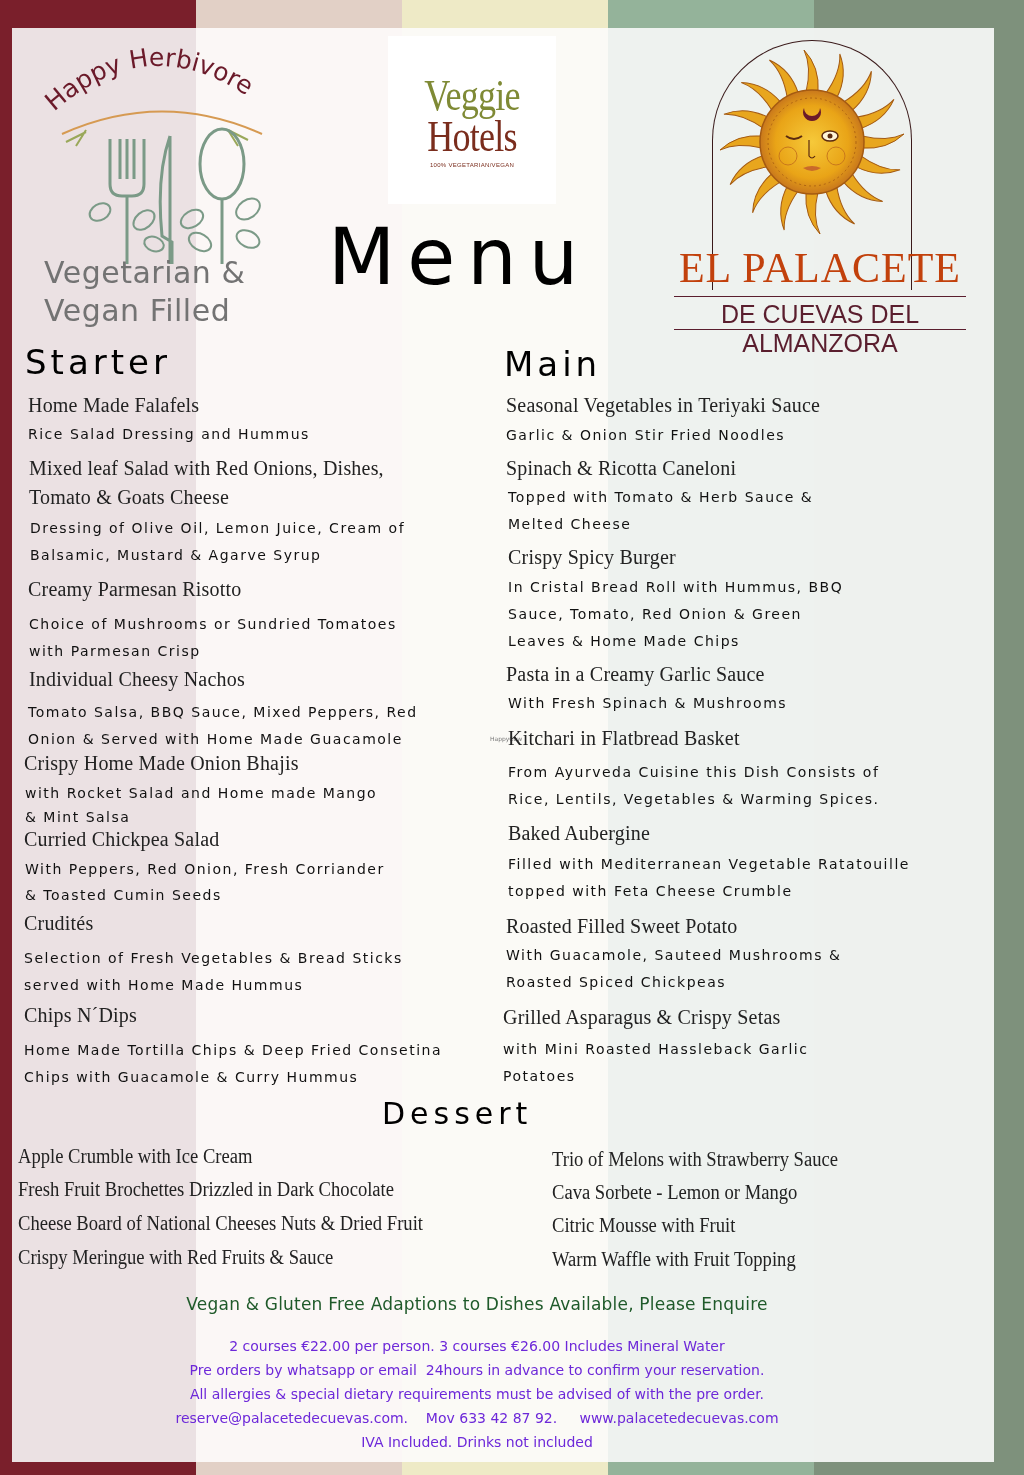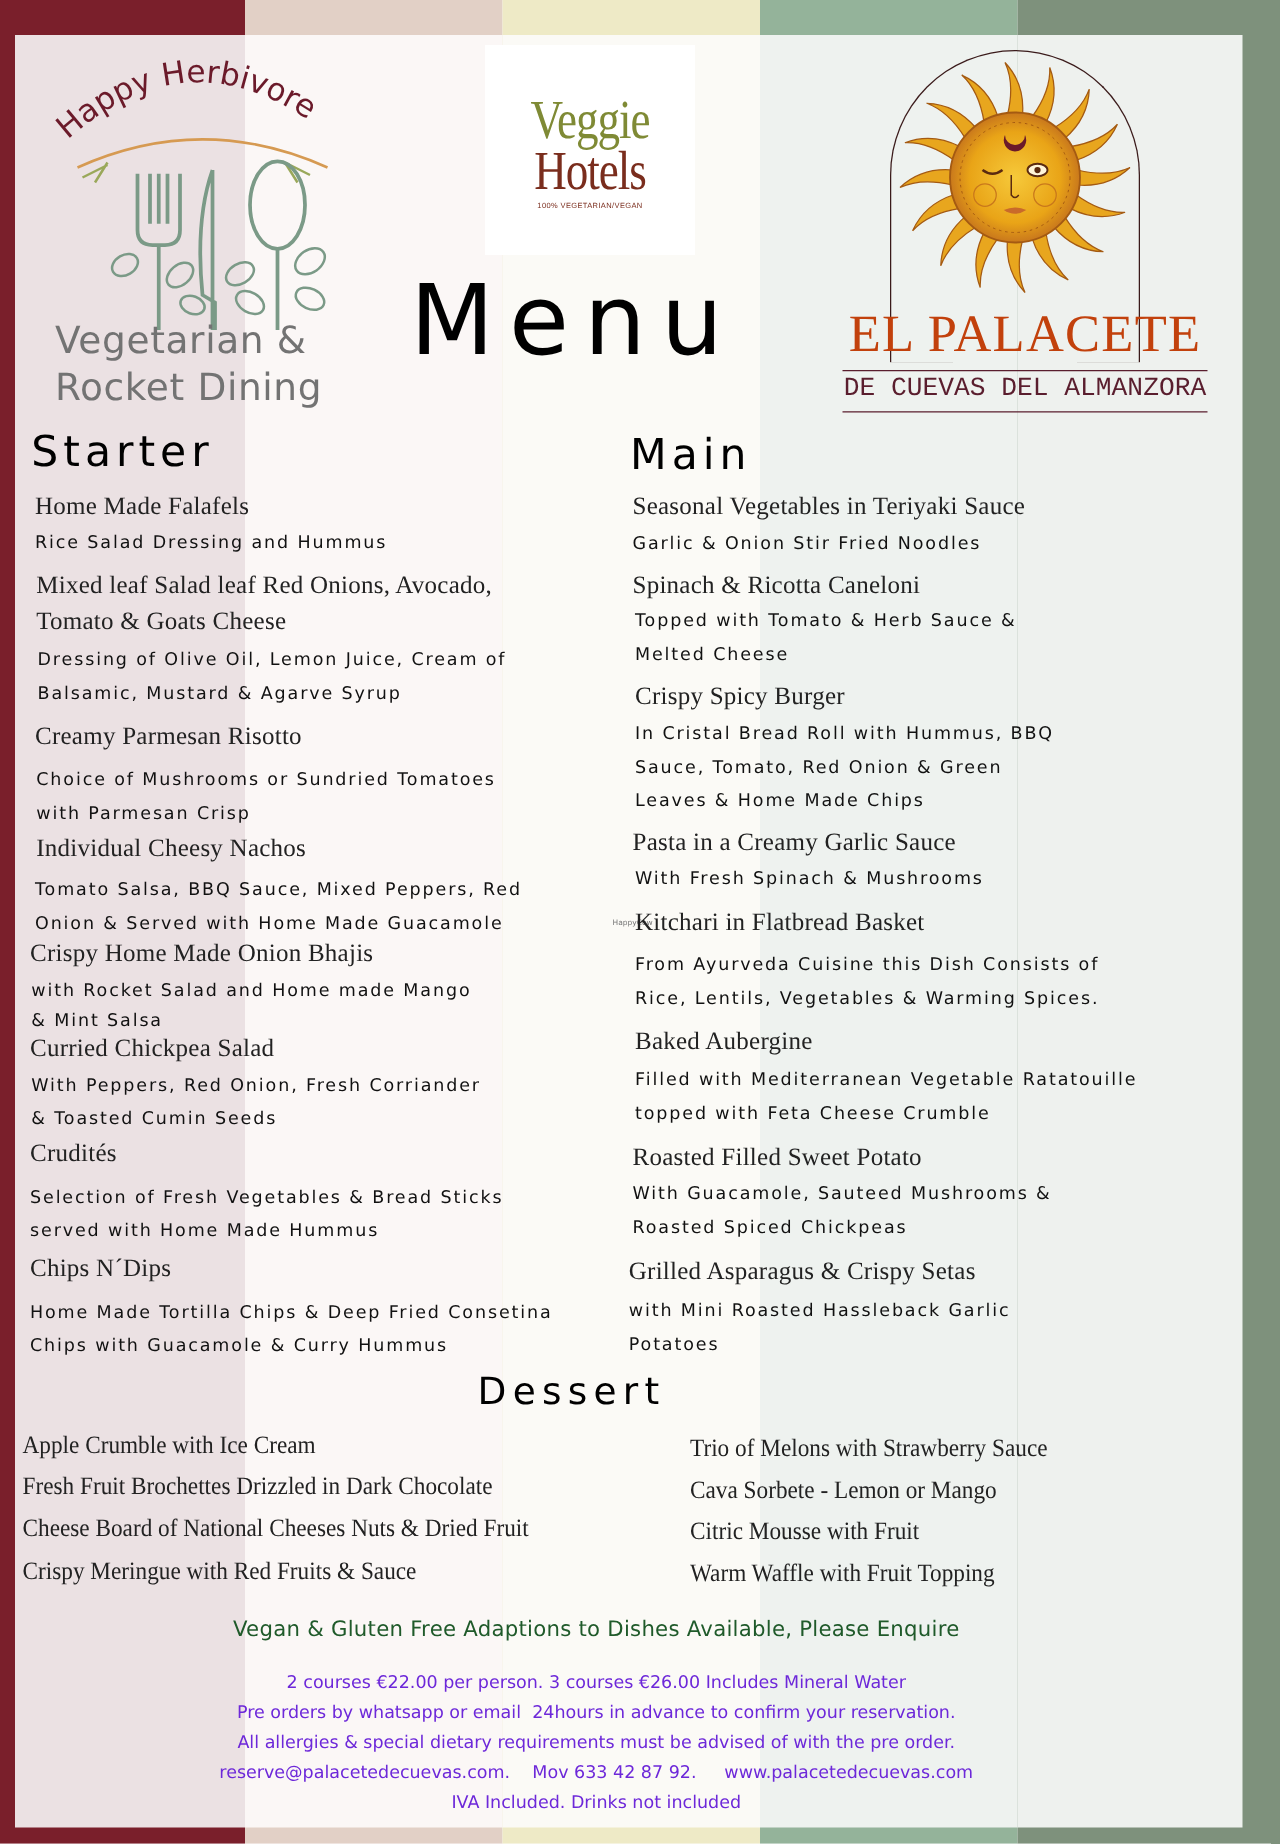--- a/index.html
+++ b/index.html
@@ -46,21 +46,21 @@
     border: 1.5px solid #3a1a1a; border-bottom: none; border-radius: 100px 100px 0 0;
   }
   .pal-sun { position: absolute; left: 60px; top: 8px; width: 200px; height: 200px; }
   .pal-name {
     position: absolute; left: 18px; top: 210px; width: 300px; text-align: center;
     font-family: "Liberation Serif", serif; font-size: 42px; color: #c2410c; letter-spacing: 1px;
   }
   .pal-rule { position: absolute; left: 22px; width: 292px; height: 1px; background: #5a1e2e; }
   .pal-sub {
     position: absolute; left: 18px; top: 266px; width: 300px; text-align: center;
-    font-family: Liberation Mono, monospace; font-size: 21px; color: #5a1e2e;
+    font-family: Liberation Sans, sans-serif; font-size: 25px; color: #5a1e2e;
   }
   .pal-script {
     position: absolute; left: 18px; top: 300px; width: 300px; text-align: center;
     font-family: "Liberation Serif", serif; font-style: italic; font-size: 30px; color: #4a1520;
   }
 
   .section-head {
     position: absolute; font-family: "DejaVu Sans", sans-serif; font-size: 34px;
     letter-spacing: 4px; color: #000;
   }
@@ -141,21 +141,21 @@
         <ellipse cx="102" cy="150" rx="10" ry="7" transform="rotate(20 102 150)"></ellipse>
         <ellipse cx="140" cy="125" rx="12" ry="8" transform="rotate(-30 140 125)"></ellipse>
         <ellipse cx="148" cy="148" rx="12" ry="8" transform="rotate(30 148 148)"></ellipse>
         <ellipse cx="196" cy="115" rx="13" ry="9" transform="rotate(-35 196 115)"></ellipse>
         <ellipse cx="196" cy="145" rx="12" ry="8" transform="rotate(25 196 145)"></ellipse>
       </g>
     </svg>
   </div>
   <div class="hh-tagline">
     <div>Vegetarian &amp;</div>
-    <div>Rocket Dining</div>
+    <div>Vegan Filled</div>
   </div>
 
   <div class="veggie-logo">
     <div class="veggie-1">Veggie</div>
     <div class="veggie-2">Hotels</div>
     <div class="veggie-3">100% VEGETARIAN/VEGAN</div>
   </div>
 
   <div class="menu-title">Menu</div>
 
@@ -204,21 +204,21 @@
     <div class="pal-rule" style="top:262px"></div>
     <div class="pal-sub">DE CUEVAS DEL ALMANZORA</div>
     <div class="pal-rule" style="top:295px"></div>
   </div>
 
   <div class="section-head" style="left:13px;top:314px">Starter</div>
 
   <div class="dish-name" style="left:16px;top:366px">Home Made Falafels</div>
   <div class="dish-desc" style="left:16px;top:393px">Rice Salad Dressing and Hummus</div>
 
-  <div class="dish-name" style="left:17px;top:429px">Mixed leaf Salad leaf Red Onions, Avocado,</div>
+  <div class="dish-name" style="left:17px;top:429px">Mixed leaf Salad with Red Onions, Dishes,</div>
   <div class="dish-name" style="left:17px;top:458px">Tomato &amp; Goats Cheese</div>
   <div class="dish-desc" style="left:18px;top:487px">Dressing of Olive Oil, Lemon Juice, Cream of</div>
   <div class="dish-desc" style="left:18px;top:514px">Balsamic, Mustard &amp; Agarve Syrup</div>
 
   <div class="dish-name" style="left:16px;top:550px">Creamy Parmesan Risotto</div>
   <div class="dish-desc" style="left:17px;top:583px">Choice of Mushrooms or Sundried Tomatoes</div>
   <div class="dish-desc" style="left:17px;top:610px">with Parmesan Crisp</div>
 
   <div class="dish-name" style="left:17px;top:640px">Individual Cheesy Nachos</div>
   <div class="dish-desc" style="left:16px;top:671px">Tomato Salsa, BBQ Sauce, Mixed Peppers, Red</div>

